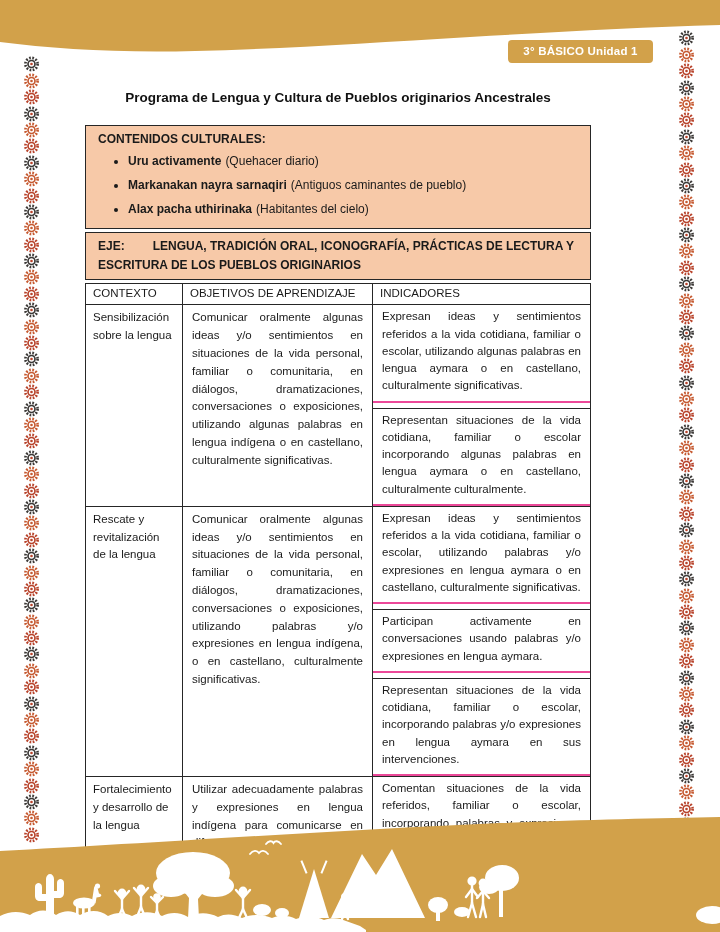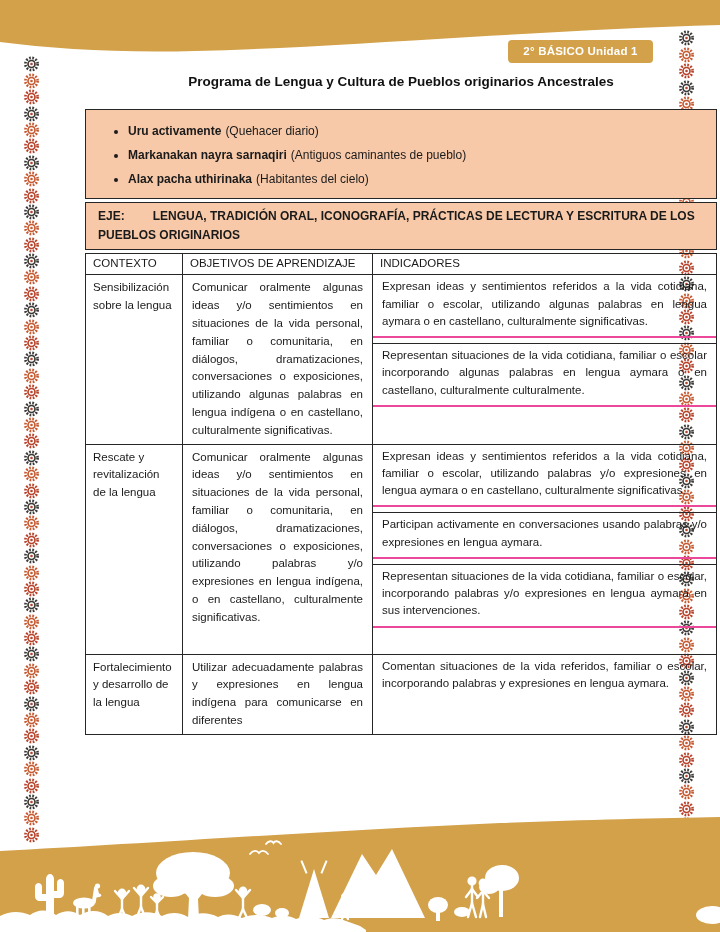--- a/index.html
+++ b/index.html
@@ -15,21 +15,21 @@
     background:#D2A14A;border-radius:4px;color:#fff;
     font-size:11.5px;font-weight:bold;text-align:center;line-height:23px;
     letter-spacing:.2px;
   }
   
   .ornament{position:absolute;display:flex;flex-direction:column;}
   .ornament.left{left:23px;top:56px;}
   .ornament.right{left:678px;top:30px;}
   .ornament svg{display:block;margin-top:.4px;}
   
-  .content{position:absolute;left:85px;top:72px;width:632px;}
+  .content{position:absolute;left:85px;top:88px;width:506px;}
   .doc-title{text-align:center;font-weight:bold;font-size:13.5px;line-height:1.55;color:#111;}
   .unit-title{margin-top:20px;font-size:30px;font-weight:bold;color:#A1500F;letter-spacing:.5px;}
   .panel{background:#F7C9A8;border:1px solid #262626;}
   .cont-box{margin-top:16px;padding:6px 12px 10px;font-size:12px;}
   .cont-heading{font-weight:bold;}
   .cont-box ul{margin:5px 0 0 30px;padding:0;}
   .cont-box li{margin-top:6px;line-height:1.5;}
   .term{font-weight:bold;margin-right:4px;}
   .eje-box{margin-top:3px;padding:4px 12px;font-weight:bold;font-size:12px;line-height:1.6;}
   .eje-label{margin-right:28px;}
@@ -46,21 +46,21 @@
   
   .footer{position:absolute;left:0;top:817px;display:block;}
 </style>
 </head>
 <body>
 
 <svg class="band" width="720" height="60" viewBox="0 0 720 60" aria-hidden="true">
   <path fill="#D2A14A" d="M0,0 H720 V25 C640,27 560,32 470,37 C370,43 280,49 195,51 C120,53 55,49 0,42 Z"></path>
 </svg>
 
-<div class="badge">2° BÁSICO Unidad 1</div>
+<div class="badge">3° BÁSICO Unidad 1</div>
 
 <div class="ornament left">
     <svg width="17" height="16" viewBox="0 0 16 16">
       <circle cx="8" cy="8" r="6.1" fill="none" stroke="#3C3937" stroke-width="2.7" stroke-dasharray="1.7 1.5"></circle>
       <circle cx="8" cy="8" r="3.5" fill="none" stroke="#3C3937" stroke-width="1.7"></circle>
       <circle cx="8" cy="8" r="1.3" fill="#B8432B"></circle>
     </svg>
     <svg width="17" height="16" viewBox="0 0 16 16">
       <circle cx="8" cy="8" r="6.1" fill="none" stroke="#C65A31" stroke-width="2.7" stroke-dasharray="1.7 1.5"></circle>
       <circle cx="8" cy="8" r="3.5" fill="none" stroke="#C65A31" stroke-width="1.7"></circle>
@@ -545,20 +545,21 @@
     </svg>
   </div>
 
 <div class="content">
   <div class="doc-title">
     <div>Programa de Lengua y Cultura de Pueblos originarios Ancestrales</div>
   </div>
 
 
   <div class="panel cont-box">
+    <div class="cont-heading">CONTENIDOS CULTURALES:</div>
     <ul>
       <li><span class="term">Uru activamente</span><span>(Quehacer diario)</span></li>
       <li><span class="term">Markanakan nayra sarnaqiri</span><span>(Antiguos caminantes de pueblo)</span></li>
       <li><span class="term">Alax pacha uthirinaka</span><span>(Habitantes del cielo)</span></li>
     </ul>
   </div>
 
   <div class="panel eje-box">
     <span class="eje-label">EJE:</span><span>LENGUA, TRADICIÓN ORAL, ICONOGRAFÍA, PRÁCTICAS DE LECTURA Y ESCRITURA DE LOS PUEBLOS ORIGINARIOS</span>
   </div>

